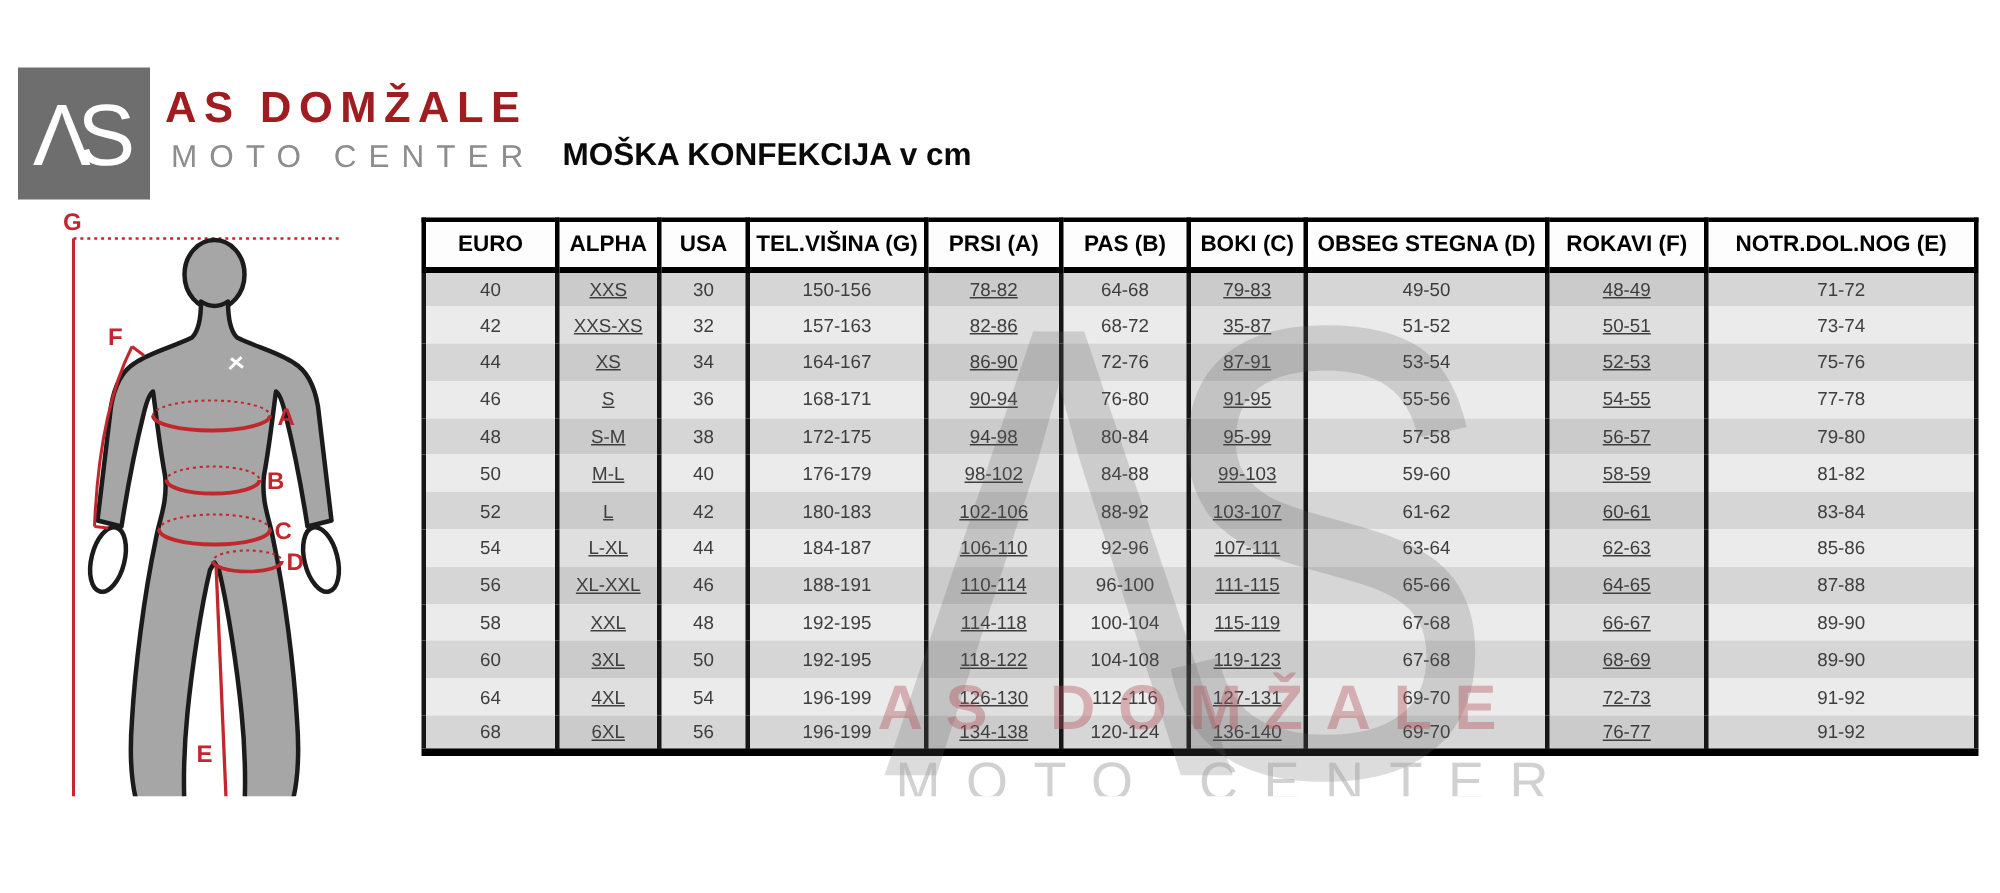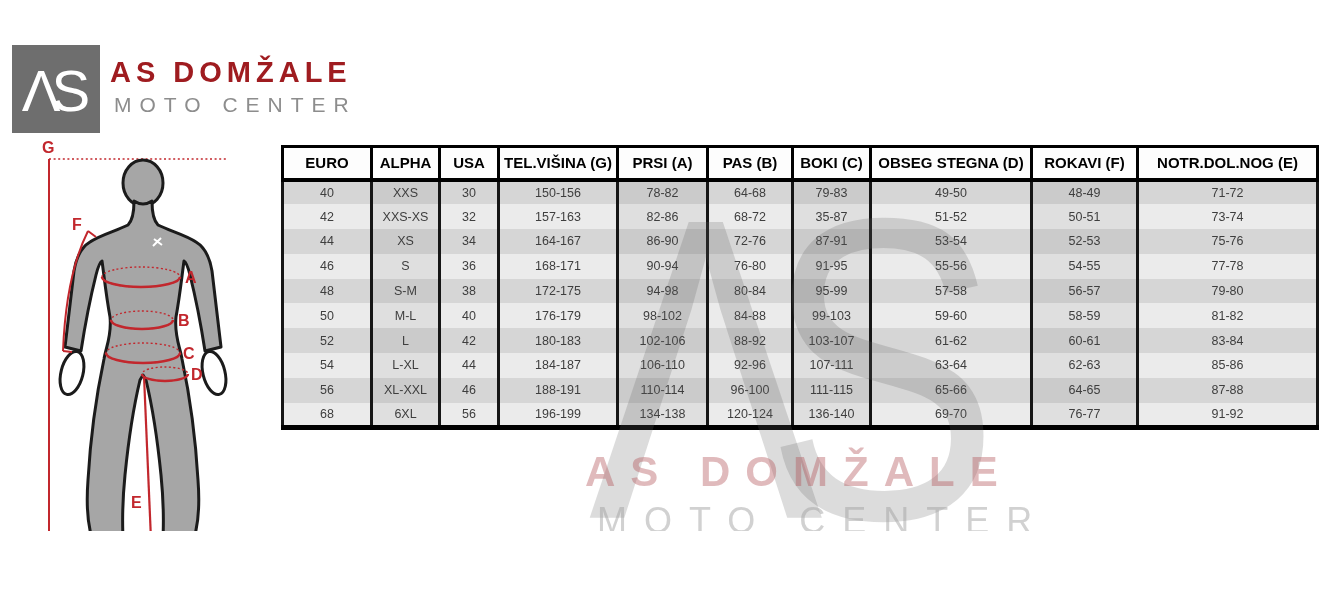--- a/index.html
+++ b/index.html
@@ -46,21 +46,21 @@
     font-size:15px; font-weight:700; color:#000; text-align:center;
     height:33px; padding:2px 1px; white-space:nowrap; overflow:hidden;
   }
   .size-table td {
     border-left:3px solid #161616; border-right:3px solid #161616;
     font-size:12.5px; color:#3e3e3e; text-align:center;
     height:24.8px; padding:0 1px; white-space:nowrap;
   }
   .size-table tbody tr:nth-child(odd)  td { background:#d6d6d6; }
   .size-table tbody tr:nth-child(even) td { background:#ebebeb; }
-  .size-table td.tint { box-shadow: inset 0 0 0 999px rgba(0,0,0,0.05); }
+  .size-table td.tint { box-shadow: inset 0 0 0 999px rgba(0,0,0,0.05); text-decoration: underline; }
 
   
   .watermark { position:absolute; inset:0; pointer-events:none; }
   .wm-mono {
     position:absolute; left:588px; top:182px;
     font-size:430px; line-height:0.87; font-weight:400;
     letter-spacing:-72px; color:rgba(95,95,95,0.22);
     transform:scaleX(0.82); transform-origin:left top; white-space:nowrap;
   }
   .wm-line1 {
@@ -75,20 +75,21 @@
 </head>
 <body>
 
 <div id="stage">
 
   <div class="logo-box">
     <span class="logo-mono">ΛS</span>
   </div>
   <div class="brand-name">AS DOMŽALE</div>
   <div class="brand-tagline">MOTO CENTER</div>
+  <div class="page-title">MOŠKA KONFEKCIJA v cm</div>
 
   <div class="figure-wrap">
     <svg width="240" height="445" viewBox="0 0 240 445">
 
       <line x1="19" y1="24" x2="19" y2="429" stroke="#c2272d" stroke-width="2"></line>
       <line x1="19" y1="24" x2="197" y2="24" stroke="#c2272d" stroke-width="1.6" stroke-dasharray="2 2.6"></line>
       <line x1="19" y1="429" x2="223" y2="429" stroke="#c2272d" stroke-width="1.6" stroke-dasharray="2 2.6"></line>
 
       <ellipse cx="113" cy="48" rx="20" ry="23" fill="#a6a6a6" stroke="#1b1b1b" stroke-width="3"></ellipse>
       <path fill="#a6a6a6" stroke="#1b1b1b" stroke-width="3" stroke-linejoin="round" d="M 104,66
@@ -289,20 +290,56 @@
           <td>46</td>
           <td>188-191</td>
           <td class="tint">110-114</td>
           <td>96-100</td>
           <td class="tint">111-115</td>
           <td>65-66</td>
           <td class="tint">64-65</td>
           <td>87-88</td>
         </tr>
         <tr>
+          <td>58</td>
+          <td class="tint">XXL</td>
+          <td>48</td>
+          <td>192-195</td>
+          <td class="tint">114-118</td>
+          <td>100-104</td>
+          <td class="tint">115-119</td>
+          <td>67-68</td>
+          <td class="tint">66-67</td>
+          <td>89-90</td>
+        </tr>
+        <tr>
+          <td>60</td>
+          <td class="tint">3XL</td>
+          <td>50</td>
+          <td>192-195</td>
+          <td class="tint">118-122</td>
+          <td>104-108</td>
+          <td class="tint">119-123</td>
+          <td>67-68</td>
+          <td class="tint">68-69</td>
+          <td>89-90</td>
+        </tr>
+        <tr>
+          <td>64</td>
+          <td class="tint">4XL</td>
+          <td>54</td>
+          <td>196-199</td>
+          <td class="tint">126-130</td>
+          <td>112-116</td>
+          <td class="tint">127-131</td>
+          <td>69-70</td>
+          <td class="tint">72-73</td>
+          <td>91-92</td>
+        </tr>
+        <tr>
           <td>68</td>
           <td class="tint">6XL</td>
           <td>56</td>
           <td>196-199</td>
           <td class="tint">134-138</td>
           <td>120-124</td>
           <td class="tint">136-140</td>
           <td>69-70</td>
           <td class="tint">76-77</td>
           <td>91-92</td>

